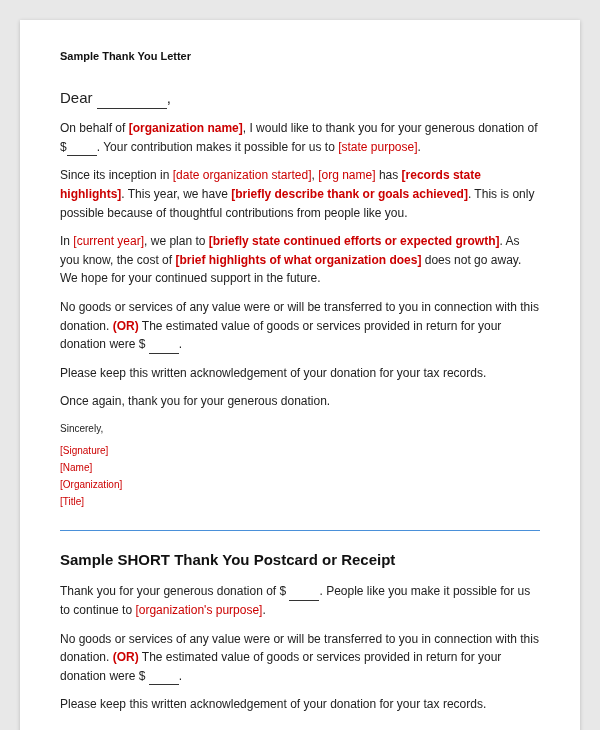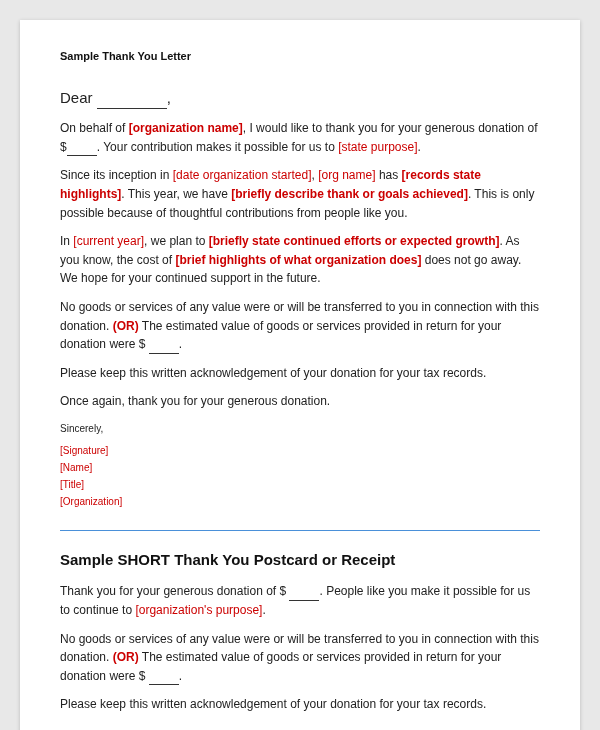--- a/index.html
+++ b/index.html
@@ -141,22 +141,22 @@
 
     <div class="paragraph">
       Once again, thank you for your generous donation.
     </div>
 
     <div class="sincerely">Sincerely,</div>
 
     <div class="signature-block">
       <div>[Signature]</div>
       <div>[Name]</div>
+      <div>[Organization]</div>
       <div>[Title]</div>
-      <div>[Organization]</div>
     </div>
 
   </div>
 
   <hr class="divider">
 
   <div class="section-title">Sample SHORT Thank You Postcard or Receipt</div>
 
   <div class="letter-body">
 

